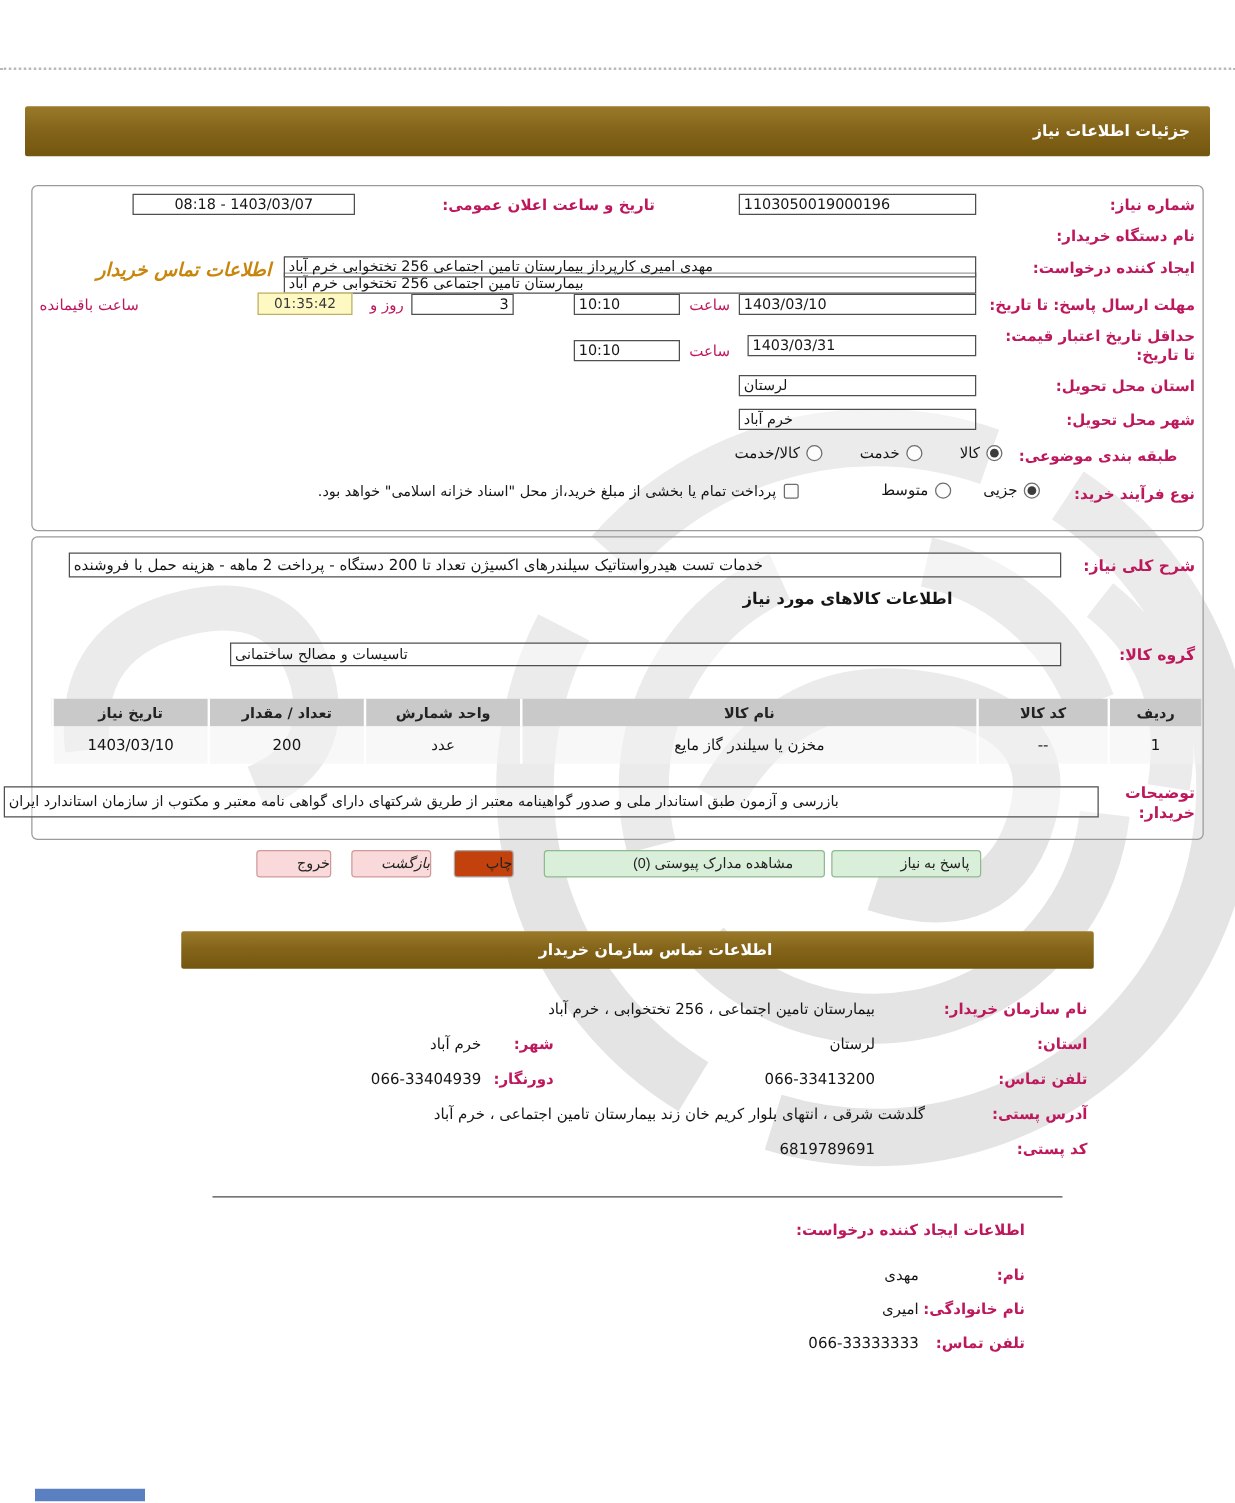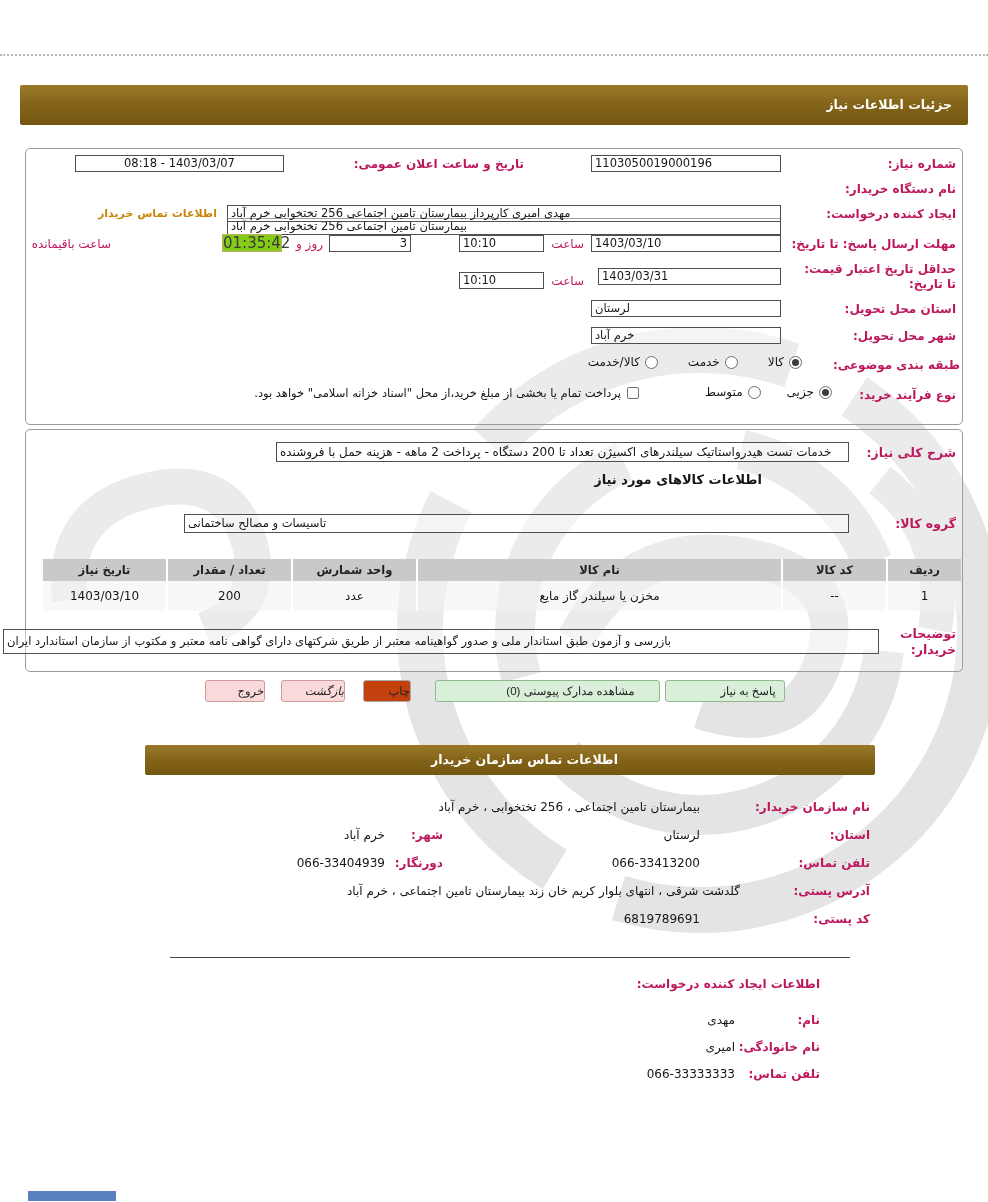--- a/index.html
+++ b/index.html
@@ -30,25 +30,25 @@
     position: absolute; z-index: 1;
     border: 1px solid #4f4f4f; background: rgba(255,255,255,0.45);
     height: 17px; line-height: 15px; padding: 0 3px;
     font-size: 11.5px; white-space: nowrap; overflow: hidden;
     direction: ltr; text-align: left;
   }
   .inp.tr { text-align: right; }
   .inp.ctr { text-align: center; }
   .countdown {
     position: absolute; z-index: 1;
-    background: #84cc16; border: 1px solid #bdae6a;
-    height: 18px; line-height: 16px; width: 60px;
-    text-align: center; font-size: 15px; color: #3a3a3a; direction: ltr;
-  }
-  .link { position: absolute; z-index: 1; color: #c8860d; font-size: 11px; font-weight: bold; white-space: nowrap; cursor: pointer; }
+    background: #fef9c3; border: 1px solid #bdae6a;
+    height: 18px; line-height: 16px; width: 76px;
+    text-align: center; font-size: 11px; color: #3a3a3a; direction: ltr;
+  }
+  .link { position: absolute; z-index: 1; color: #c8860d; font-size: 15px; font-weight: bold; white-space: nowrap; cursor: pointer; font-style: italic; }
   .rgroup { position: absolute; z-index: 1; display: inline-flex; align-items: center; }
   .radio { display: inline-flex; align-items: center; gap: 5px; cursor: pointer; }
   .rdot { width: 13px; height: 13px; border: 1px solid #6d6d6d; border-radius: 50%; background: #fdfdfd; position: relative; flex: 0 0 auto; }
   .radio.sel .rdot { background: #fdfdfd; }
   .radio.sel .rdot::after { content: ""; position: absolute; left: 2px; top: 2px; right: 2px; bottom: 2px; border-radius: 50%; background: #3c3c3c; }
   .chkrow { position: absolute; z-index: 1; display: inline-flex; align-items: center; gap: 6px; }
   .chk { width: 12px; height: 12px; border: 1px solid #6d6d6d; background: #fdfdfd; border-radius: 2px; flex: 0 0 auto; cursor: pointer; }
   .chktext { font-size: 11.5px; white-space: nowrap; }
   .heading { position: absolute; z-index: 1; font-weight: bold; font-size: 13px; white-space: nowrap; }
   .tbl { position: absolute; z-index: 1; display: grid; grid-template-columns: 75px 105px 365px 125px 125px 125px; }
@@ -93,21 +93,21 @@
 
   <div class="z brownbar titlebar">
     <span>جزئیات اطلاعات نیاز</span>
   </div>
 
   <div class="z panel box1">
 
     <div class="lbl" style="right:6px; top:8px;">شماره نیاز:</div>
     <div class="inp" style="right:181px; top:6px; width:190px;">1103050019000196</div>
     <div class="lbl" style="right:438px; top:8px;">تاریخ و ساعت اعلان عمومی:</div>
-    <div class="inp ctr" style="right:678px; top:6px; width:209px;">08:18 - 1403/03/07</div>
+    <div class="inp ctr" style="right:678px; top:6px; width:178px;">08:18 - 1403/03/07</div>
 
     <div class="lbl" style="right:6px; top:33px;">نام دستگاه خریدار:</div>
     <div class="inp" style="right:181px; top:31px; width:554px;margin-top:38px;">بیمارستان تامین اجتماعی  256 تختخوابی خرم آباد</div>
 
     <div class="lbl" style="right:6px; top:58px;">ایجاد کننده درخواست:</div>
     <div class="inp" style="right:181px; top:56px; width:554px;">مهدی امیری کارپرداز بیمارستان تامین اجتماعی  256 تختخوابی خرم آباد</div>
     <div class="link" style="right:745px; top:58px;">اطلاعات تماس خریدار</div>
 
     <div class="lbl" style="right:6px; top:88px;">مهلت ارسال پاسخ: تا تاریخ:</div>
     <div class="inp" style="right:181px; top:86px; width:190px;">1403/03/10</div>
@@ -122,21 +122,21 @@
     <div class="inp" style="right:181px; top:119px; width:183px;">1403/03/31</div>
     <div class="lbl n" style="right:378px; top:125px;">ساعت</div>
     <div class="inp" style="right:418px; top:123px; width:85px;">10:10</div>
 
     <div class="lbl" style="right:6px; top:153px;">استان محل تحویل:</div>
     <div class="inp" style="right:181px; top:151px; width:190px;">لرستان</div>
 
     <div class="lbl" style="right:6px; top:180px;">شهر محل تحویل:</div>
     <div class="inp" style="right:181px; top:178px; width:190px;">خرم آباد</div>
 
-    <div class="lbl" style="right:2px; top:209px;text-align:right;">طبقه بندی موضوعی:</div>
+    <div class="lbl" style="right:20px; top:209px;text-align:right;">طبقه بندی موضوعی:</div>
     <div class="rgroup" style="right:160px; top:206px; gap:30px;">
       <span class="radio sel">
         <span class="rdot"></span>
         <span>کالا</span>
       </span>
       <span class="radio">
         <span class="rdot"></span>
         <span>خدمت</span>
       </span>
       <span class="radio">
@@ -158,21 +158,21 @@
     </div>
     <div class="chkrow" style="right:323px; top:237px;">
       <span class="chk"></span>
       <span class="chktext">پرداخت تمام یا بخشی از مبلغ خرید،از محل "اسناد خزانه اسلامی" خواهد بود.</span>
     </div>
   </div>
 
   <div class="z panel box2">
 
     <div class="lbl" style="right:6px; top:15px; font-size:12.5px;">شرح کلی نیاز:</div>
-    <div class="inp" style="right:113px; top:12px; width:573px; height:20px; line-height:18px; font-size:12px;">خدمات تست هیدرواستاتیک سیلندرهای اکسیژن تعداد تا 200 دستگاه - پرداخت 2 ماهه - هزینه حمل با فروشنده</div>
+    <div class="inp" style="right:113px; top:12px; width:794px; height:20px; line-height:18px; font-size:12px;">خدمات تست هیدرواستاتیک سیلندرهای اکسیژن تعداد تا 200 دستگاه - پرداخت 2 ماهه - هزینه حمل با فروشنده</div>
 
     <div class="heading" style="right:200px; top:42px;">اطلاعات کالاهای مورد نیاز</div>
 
     <div class="lbl" style="right:6px; top:86px; font-size:12.5px;">گروه کالا:</div>
     <div class="inp" style="right:113px; top:84px; width:665px; height:19px; line-height:17px;">تاسیسات و مصالح ساختمانی</div>
 
     <div class="tbl" style="right:1px; top:129px; width:920px;">
       <div class="h">ردیف</div>
       <div class="h">کد کالا</div>
       <div class="h">نام کالا</div>

